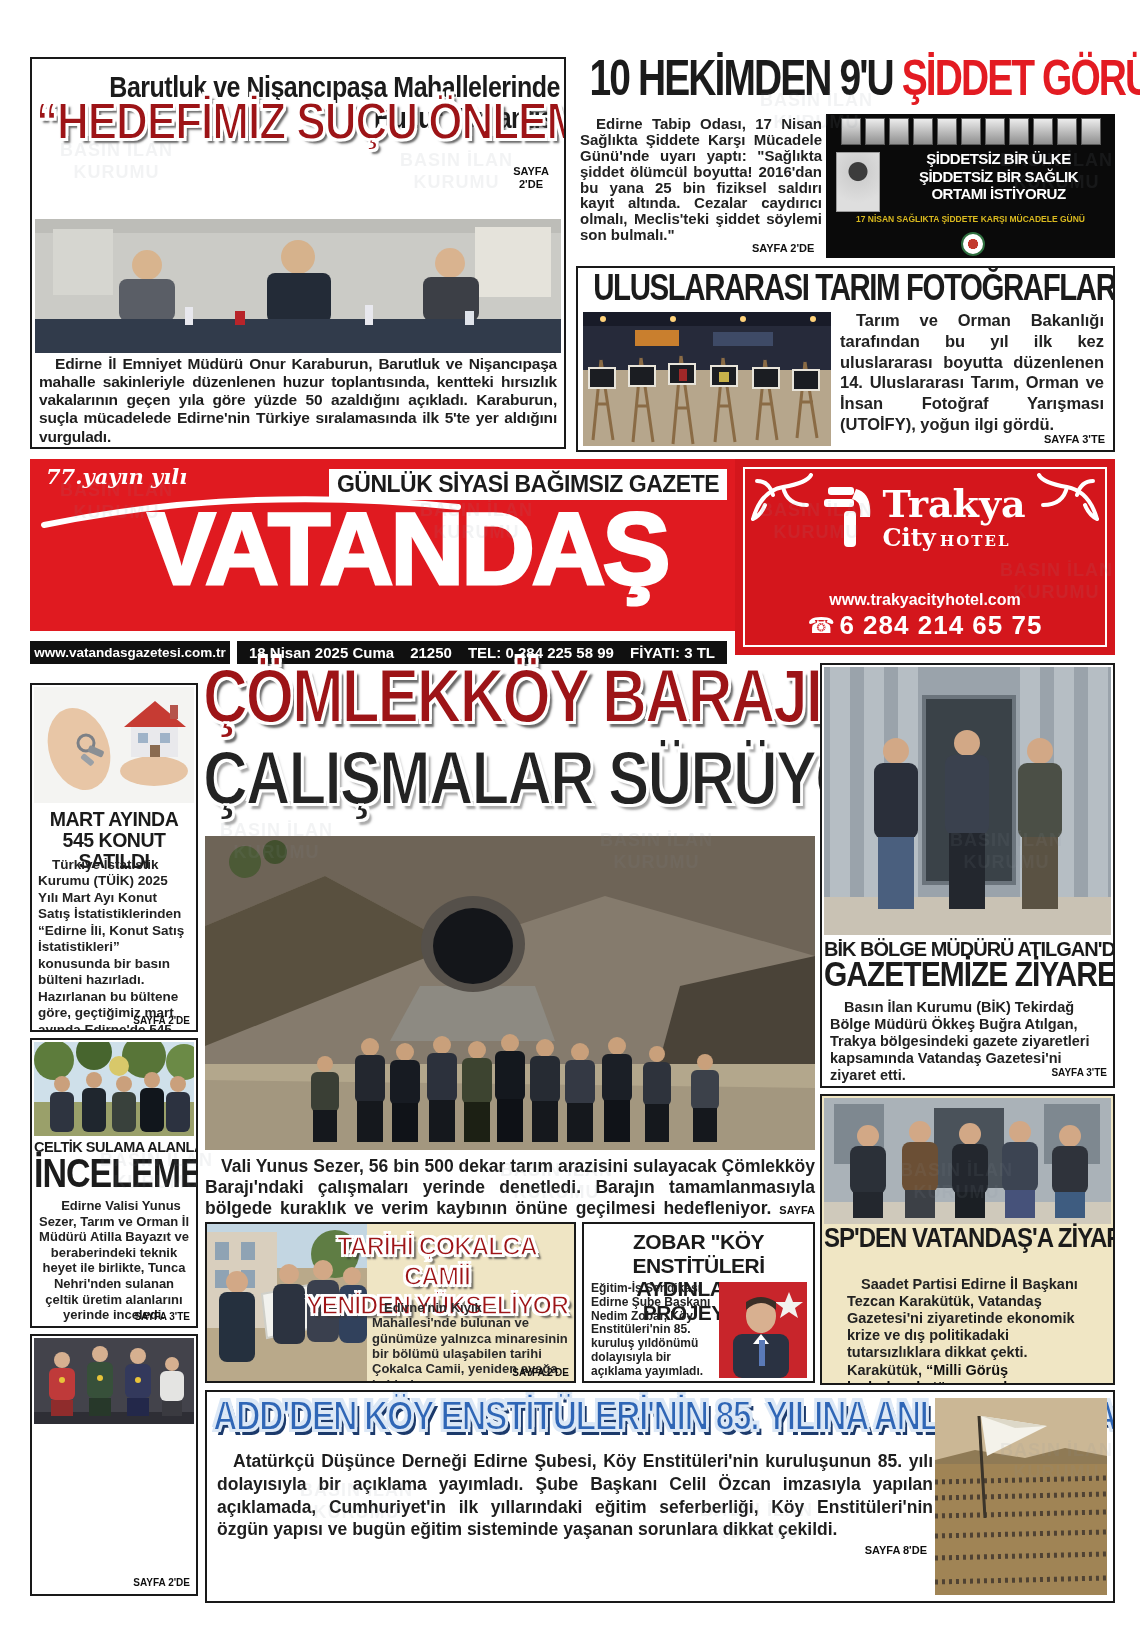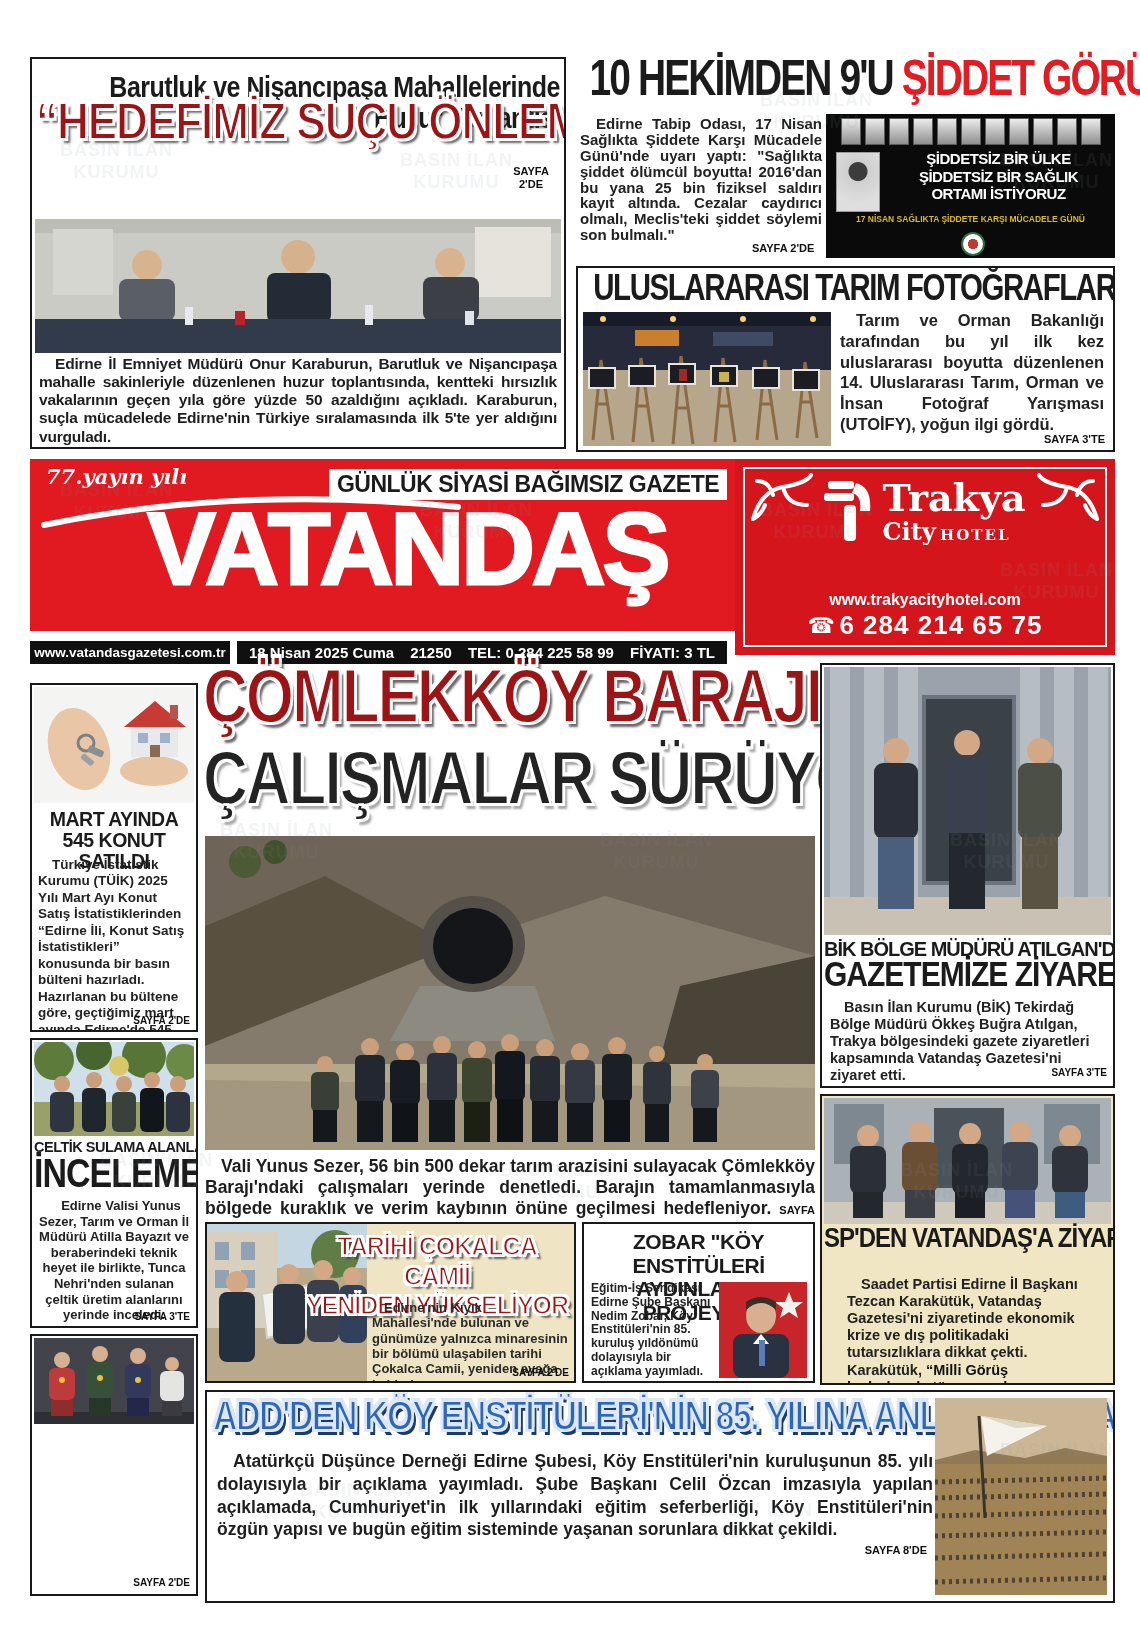--- a/index.html
+++ b/index.html
@@ -159,21 +159,21 @@
   </div>
 
   <div class="abs" style="left:735px;top:459px;width:380px;height:196px;background:#d4161c;">
     <div class="abs" style="left:8px;right:8px;top:8px;bottom:8px;border:2px solid #fff;"></div>
     <svg class="abs" style="left:16px;top:14px;" width="64" height="52" viewBox="0 0 64 52">
       <path d="M2 46 Q10 18 32 14 Q56 10 60 2 M32 14 Q36 32 56 32 M14 32 Q10 42 2 46 M22 22 Q18 8 6 8" stroke="#fff" fill="none" stroke-width="4" stroke-linecap="round"></path>
     </svg>
     <svg class="abs" style="right:16px;top:14px;transform:scaleX(-1);" width="64" height="52" viewBox="0 0 64 52">
       <path d="M2 46 Q10 18 32 14 Q56 10 60 2 M32 14 Q36 32 56 32 M14 32 Q10 42 2 46 M22 22 Q18 8 6 8" stroke="#fff" fill="none" stroke-width="4" stroke-linecap="round"></path>
     </svg>
-    <div class="abs" style="left:0;right:0;top:20px;display:flex;justify-content:center;align-items:flex-start;gap:8px;">
+    <div class="abs" style="left:0;right:0;top:26px;display:flex;justify-content:center;align-items:flex-start;gap:8px;">
       <svg width="50" height="64" viewBox="0 0 50 64">
         <rect x="4" y="2" width="26" height="8" rx="3" fill="#fff"></rect>
         <rect x="0" y="14" width="30" height="8" rx="3" fill="#fff"></rect>
         <rect x="20" y="26" width="12" height="36" rx="4" fill="#fff"></rect>
         <path d="M32 4 q16 4 14 28 l-10 0 q2 -16 -8 -18 z" fill="#fff"></path>
       </svg>
       <div style="text-align:left;">
         <div style="color:#fff;font-family:'DejaVu Serif',serif;font-weight:bold;font-size:38px;line-height:1;">Trakya</div>
         <div>
           <span style="color:#fff;font-family:'DejaVu Serif',serif;font-weight:bold;font-size:24px;">City</span>

